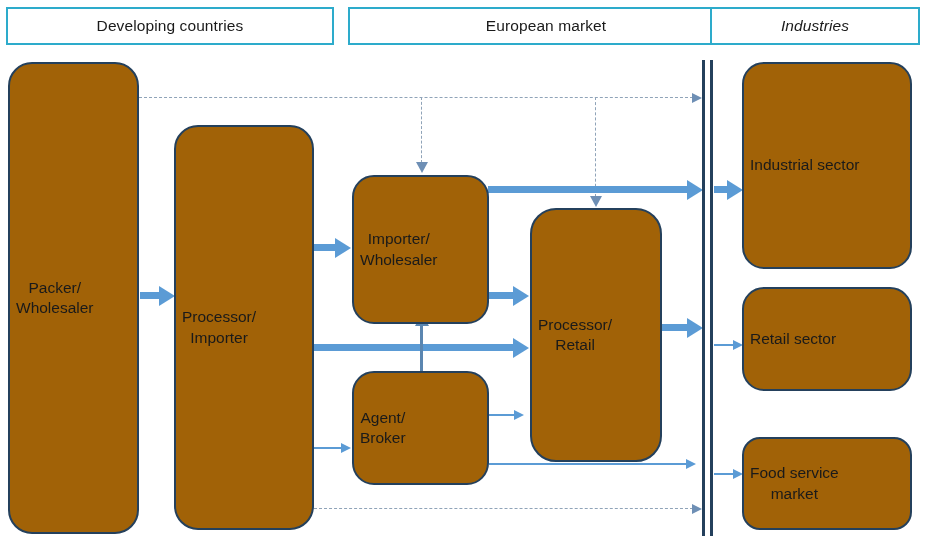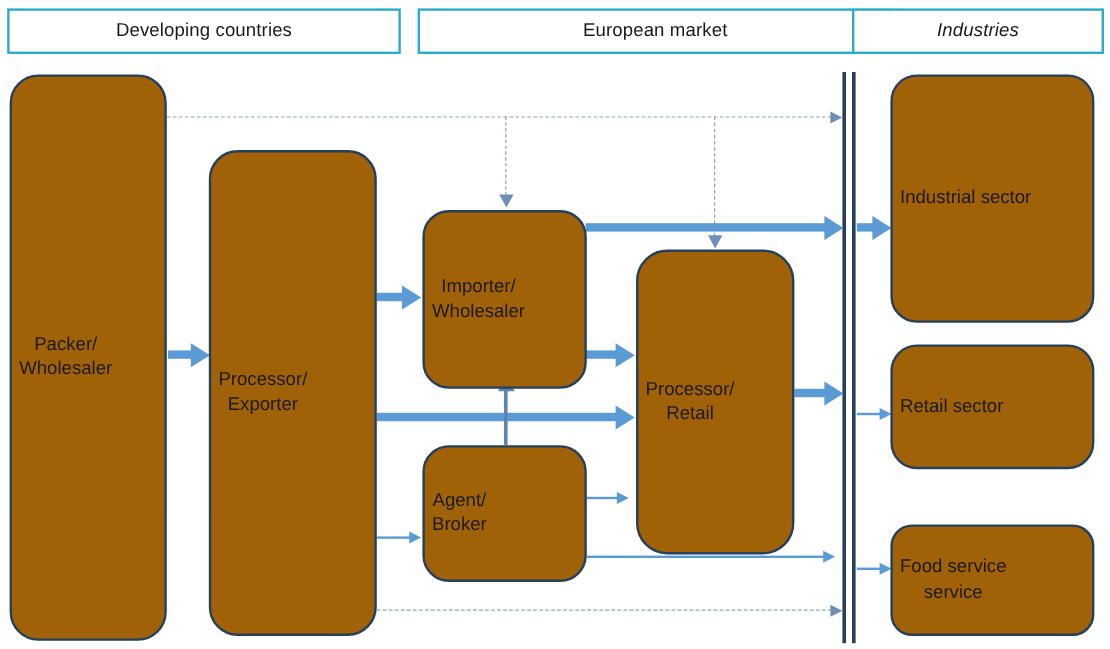--- a/index.html
+++ b/index.html
@@ -194,21 +194,21 @@
   <div class="node" style="left:8px; top:62px; width:131px; height:472px; border-radius:24px;">
     <div>
       <span>Packer/</span>
       <span>Wholesaler</span>
     </div>
   </div>
 
   <div class="node" style="left:174px; top:125px; width:140px; height:405px; border-radius:24px;">
     <div>
       <span>Processor/</span>
-      <span>Exporter</span>
+      <span>Importer</span>
     </div>
   </div>
 
   <div class="node" style="left:352px; top:371px; width:137px; height:114px; border-radius:22px;">
     <div>
       <span>Agent/</span>
       <span>Broker</span>
     </div>
   </div>
 
@@ -234,17 +234,17 @@
 
   <div class="node" style="left:742px; top:287px; width:170px; height:104px; border-radius:22px;">
     <div>
       <span>Retail sector</span>
     </div>
   </div>
 
   <div class="node" style="left:742px; top:437px; width:170px; height:93px; border-radius:18px;">
     <div>
       <span>Food service</span>
-      <span>service</span>
+      <span>market</span>
     </div>
   </div>
 
 </div>
 
 </body></html>

